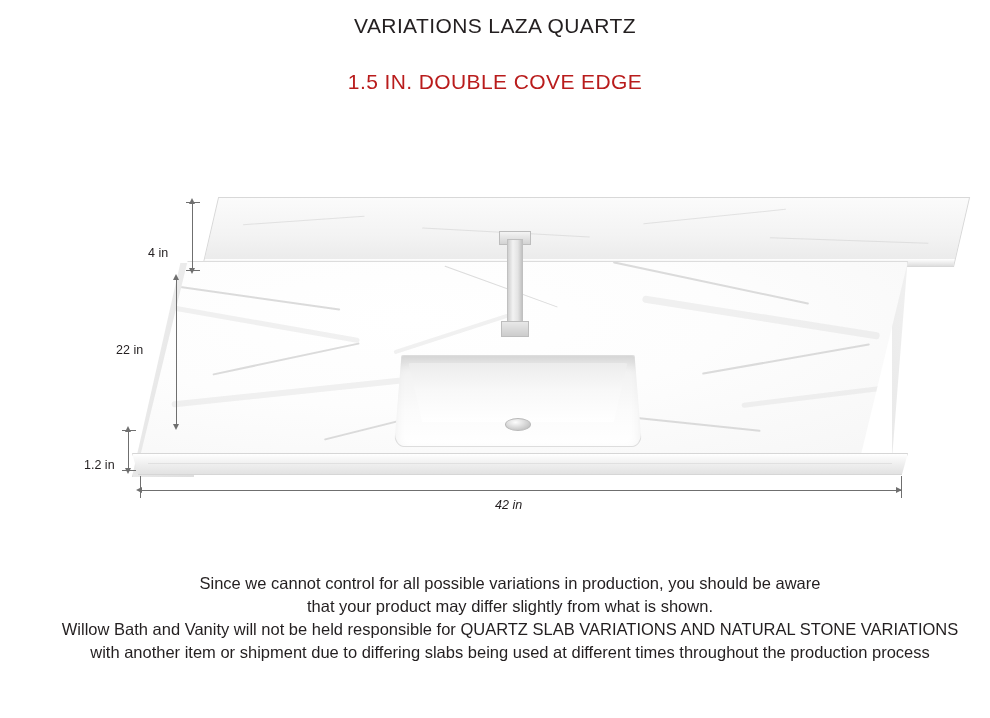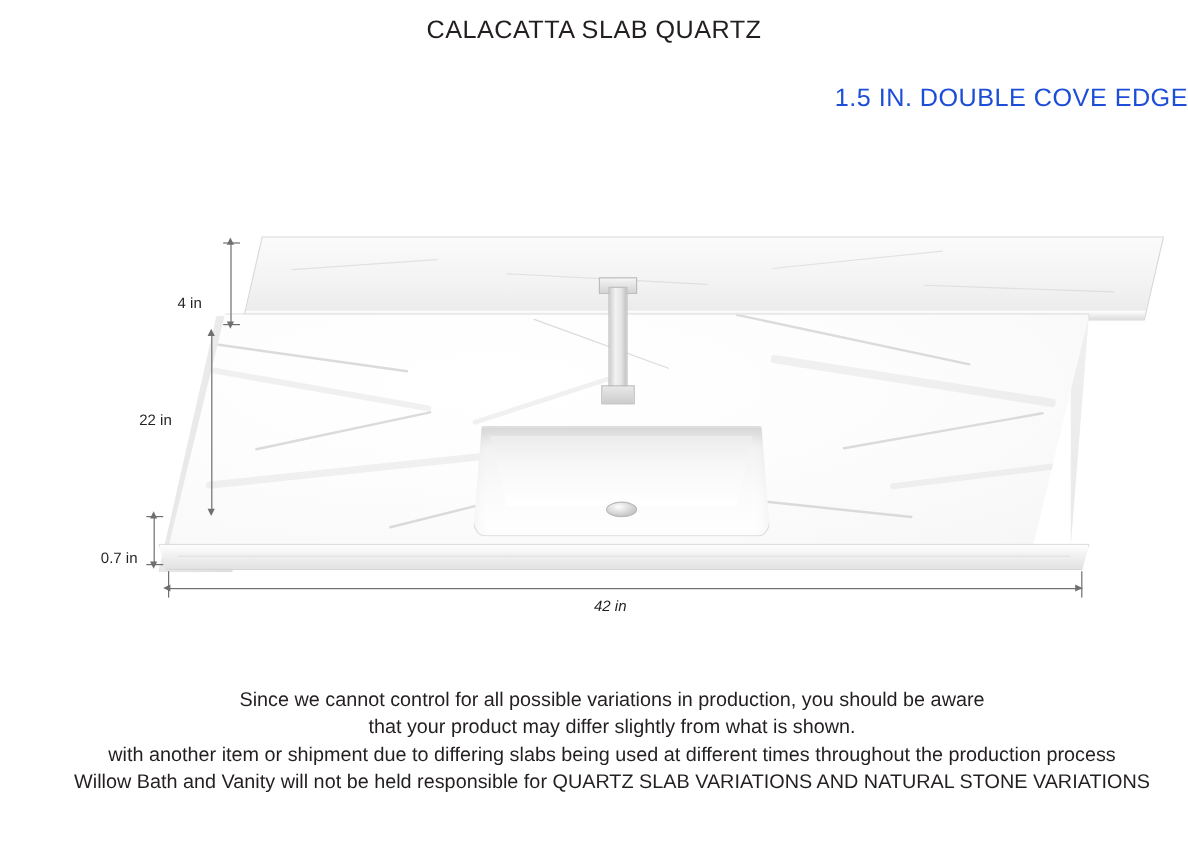--- a/index.html
+++ b/index.html
@@ -25,23 +25,22 @@
     text-align: center;
   }
   .title-1 {
     font-size: 21px;
     letter-spacing: 0.4px;
     color: #231f20;
   }
   .title-2 {
     font-size: 21px;
     letter-spacing: 0.4px;
-    color: #1d4ed8;
+    color: #b91c1c;
     margin-top: 32px;
-    text-align: right;
   }
 
   
   .stage {
     position: absolute;
     left: 0;
     top: 150px;
     width: 900px;
     height: 390px;
   }
@@ -273,21 +272,21 @@
     font-size: 16.5px;
     line-height: 23px;
     color: #231f20;
   }
   .disclaimer div { white-space: nowrap; margin-left: 30px; }
 </style>
 </head>
 <body>
 
 <div class="title-block">
-  <div class="title-1">CALACATTA SLAB QUARTZ</div>
+  <div class="title-1">VARIATIONS LAZA QUARTZ</div>
   <div class="title-2">1.5 IN. DOUBLE COVE EDGE</div>
 </div>
 
 <div class="stage">
 
   <div class="counter">
 
     <div class="backsplash">
       <div class="bs-vein" style="left:30px; top:22px; width:120px; transform:rotate(-4deg);"></div>
       <div class="bs-vein" style="left:210px; top:34px; width:170px; transform:rotate(3deg);"></div>
@@ -336,28 +335,28 @@
   <div class="dim-line v" style="left:176px; top:128px; height:148px;"></div>
   <div class="arrow up" style="left:172.5px; top:124px;"></div>
   <div class="arrow down" style="left:172.5px; top:274px;"></div>
   <div class="dim-label" style="left:116px; top:193px;">22 in</div>
 
   <div class="dim-line v" style="left:128px; top:280px; height:40px;"></div>
   <div class="arrow up" style="left:124.5px; top:276px;"></div>
   <div class="arrow down" style="left:124.5px; top:318px;"></div>
   <div class="tick" style="left:122px; top:280px; width:14px; height:1px;"></div>
   <div class="tick" style="left:122px; top:320px; width:14px; height:1px;"></div>
-  <div class="dim-label" style="left:84px; top:308px;">0.7 in</div>
+  <div class="dim-label" style="left:84px; top:308px;">1.2 in</div>
 
   <div class="dim-line h" style="left:140px; top:340px; width:762px;"></div>
   <div class="arrow left" style="left:136px; top:336.5px;"></div>
   <div class="arrow right" style="left:896px; top:336.5px;"></div>
   <div class="tick" style="left:140px; top:326px; width:1px; height:22px;"></div>
   <div class="tick" style="left:901px; top:326px; width:1px; height:22px;"></div>
   <div class="dim-label" style="left:495px; top:348px;font-style:italic;">42 in</div>
 </div>
 
 <div class="disclaimer">
   <div>Since we cannot control for all possible variations in production, you should be aware</div>
   <div>that your product may differ slightly from what is shown.</div>
+  <div>Willow Bath and Vanity will not be held responsible for QUARTZ SLAB VARIATIONS AND NATURAL STONE VARIATIONS</div>
   <div>with another item or shipment due to differing slabs being used at different times throughout the production process</div>
-  <div>Willow Bath and Vanity will not be held responsible for QUARTZ SLAB VARIATIONS AND NATURAL STONE VARIATIONS</div>
 </div>
 
 </body></html>

